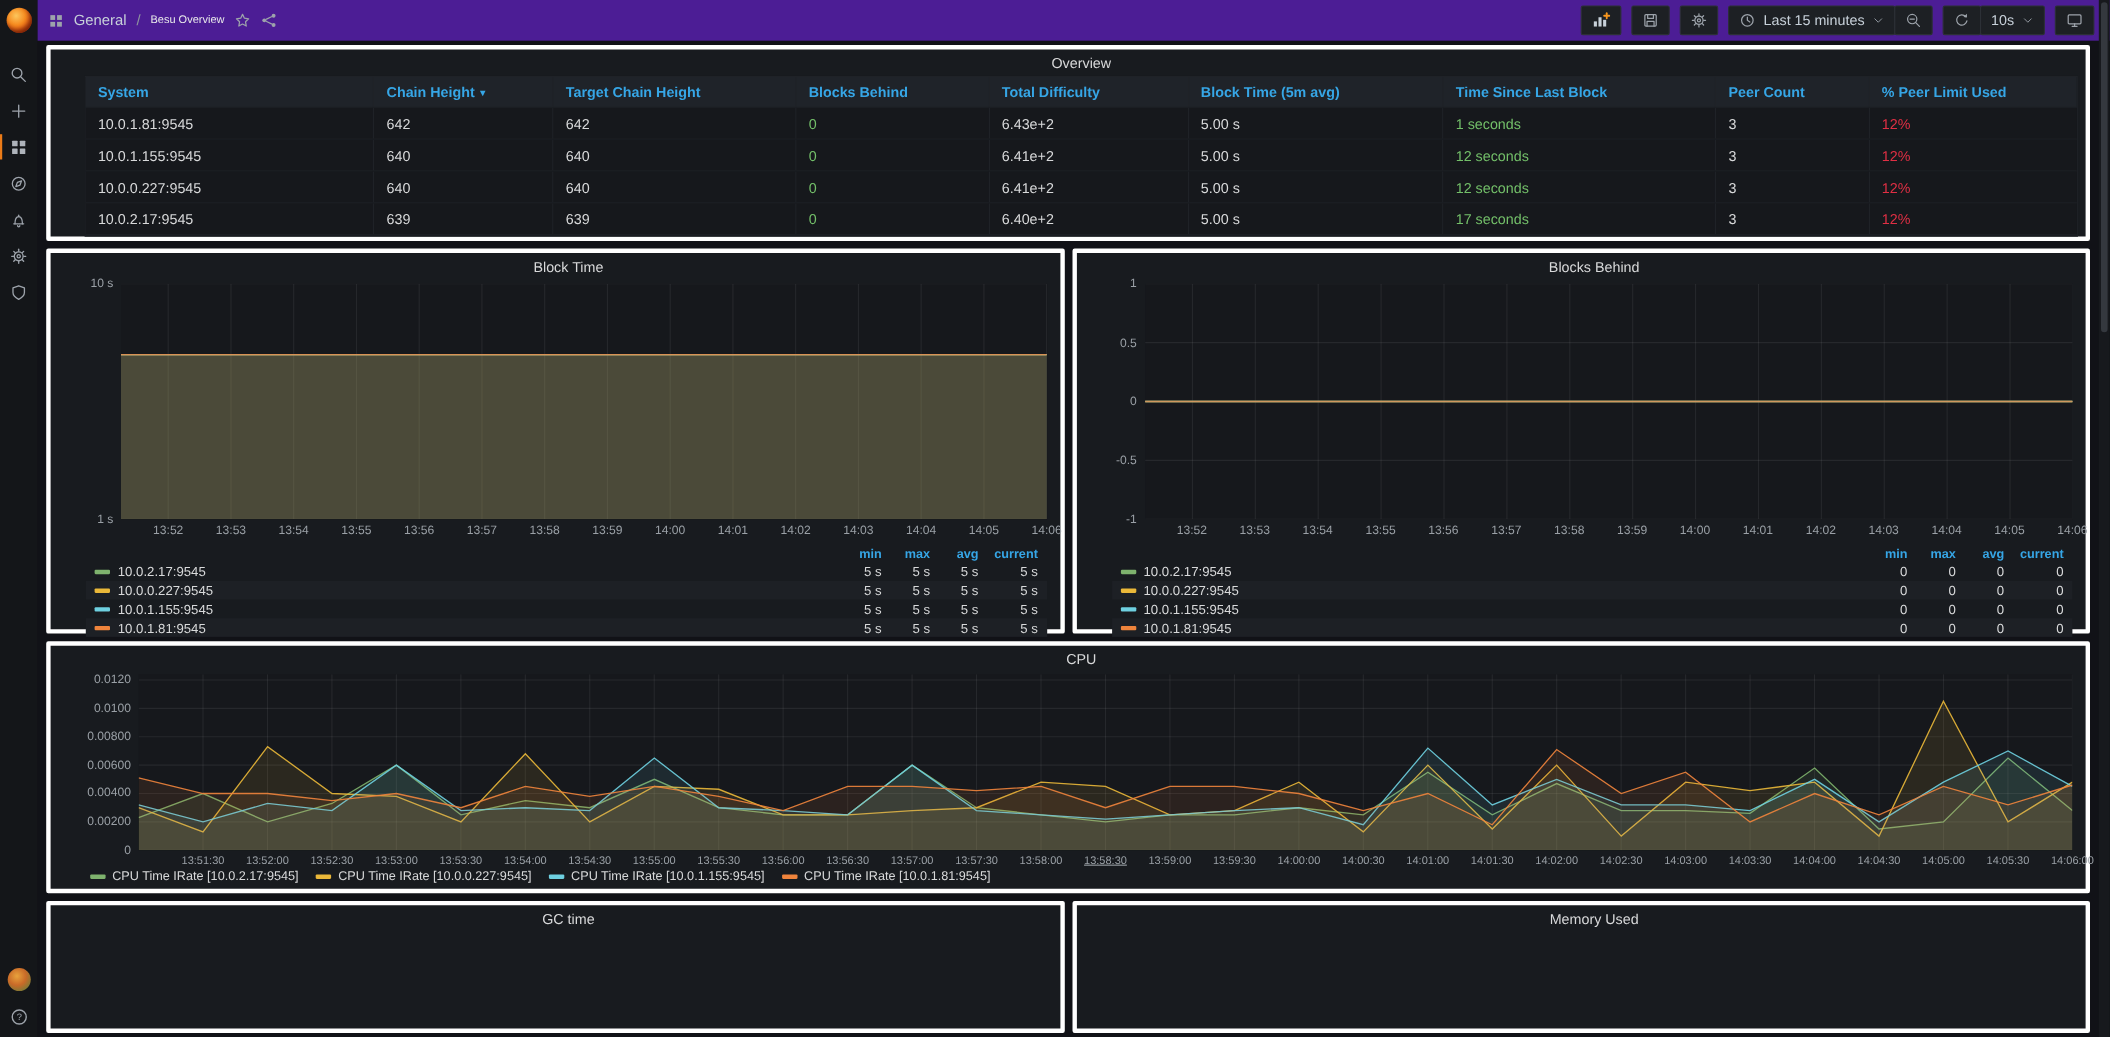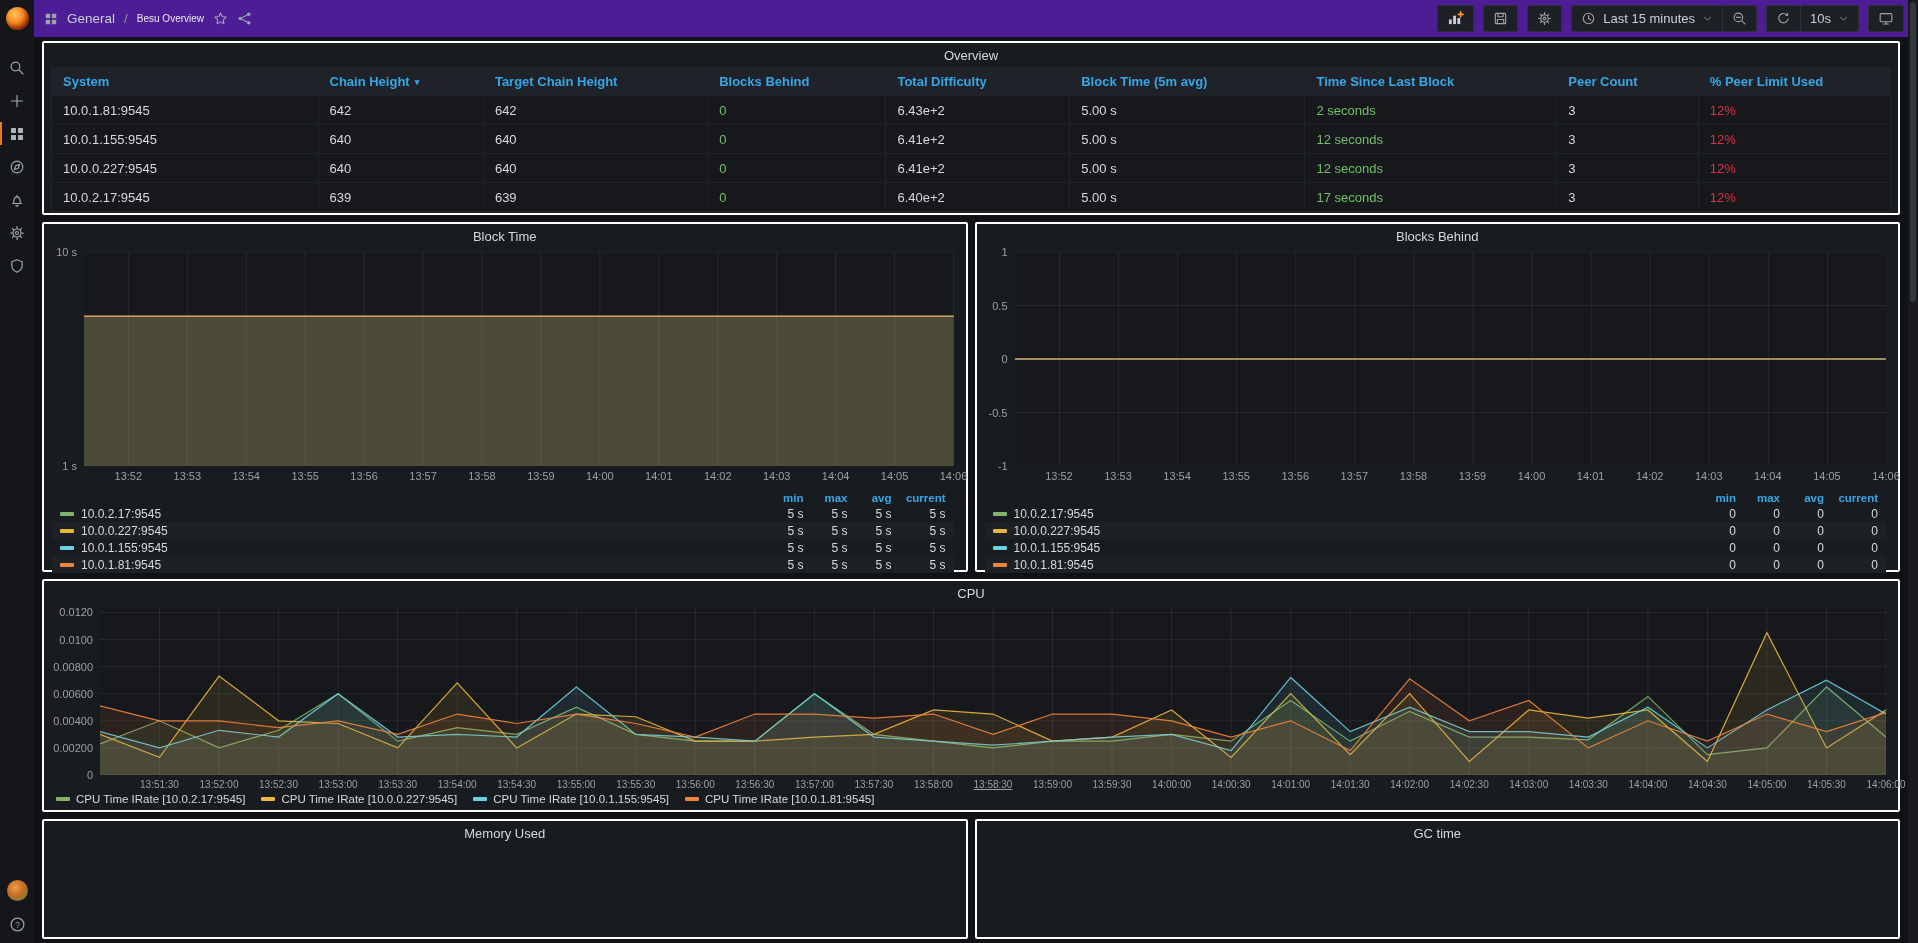--- a/index.html
+++ b/index.html
@@ -37,21 +37,21 @@
   .nb-right { margin-left:auto; display:flex; align-items:center; gap:9px; }
   .nb-group { display:flex; }
   .nb-btn { height:27px; background:#1d2024; border:1px solid #2c3036; border-radius:2px;
             display:flex; align-items:center; justify-content:center; gap:7px; padding:0 9px;
             color:#c7d0d9; font-size:13px; cursor:pointer; white-space:nowrap; }
   .nb-group .nb-btn + .nb-btn { margin-left:-1px; }
 
   
   .content { position:absolute; left:34px; top:37px; right:10px; bottom:0;
              padding:4px 8px; display:flex; flex-direction:column; gap:7px; }
-  .panel { background:#181b1f; border:2px solid #ffffff; border-radius:2px; position:relative; }
+  .panel { background:#181b1f; border:4px solid #ffffff; border-radius:2px; position:relative;padding-left:24px; }
   .panel-title { height:24px; display:flex; align-items:center; justify-content:center;
                  font-size:13px; color:#d8d9da; flex:none; }
 
   
   .overview-panel { height:210px; display:flex; flex-direction:column; }
   .otable { margin:0 7px; background:#16181c; border:1px solid #1f2227; }
   .trow { display:flex; height:29px; border-bottom:1px solid #1f2227; background:#16181c; }
   .trow.head { background:#1f2329; height:28px; }
   .cell { display:flex; align-items:center; padding:0 11px; font-size:13px; overflow:hidden;
           border-right:1px solid #1f2227; white-space:nowrap; }
@@ -353,21 +353,21 @@
           </div>
         </div>
       <div id="ov-body">
           <div class="trow">
             <div class="cell">10.0.1.81:9545</div>
             <div class="cell">642</div>
             <div class="cell">642</div>
             <div class="cell c-green">0</div>
             <div class="cell">6.43e+2</div>
             <div class="cell">5.00 s</div>
-            <div class="cell c-green">2 seconds</div>
+            <div class="cell c-green">1 seconds</div>
             <div class="cell">3</div>
             <div class="cell c-red">12%</div>
           </div>
           <div class="trow">
             <div class="cell">10.0.1.155:9545</div>
             <div class="cell">640</div>
             <div class="cell">640</div>
             <div class="cell c-green">0</div>
             <div class="cell">6.41e+2</div>
             <div class="cell">5.00 s</div>
@@ -723,23 +723,23 @@
         </div>
         <div class="entry">
           <span class="lsw" style="background: rgb(239, 132, 60);"></span>
           <span>CPU Time IRate [10.0.1.81:9545]</span>
         </div>
       </div>
   </section>
 
   <div class="bottom-row">
     <section class="panel">
-      <div class="panel-title">Memory Used</div>
+      <div class="panel-title">GC time</div>
     </section>
     <section class="panel">
-      <div class="panel-title">GC time</div>
+      <div class="panel-title">Memory Used</div>
     </section>
   </div>
 </main>
 
 <div class="scrollbar">
   <div class="scroll-thumb"></div>
 </div>
 
 </body></html>

